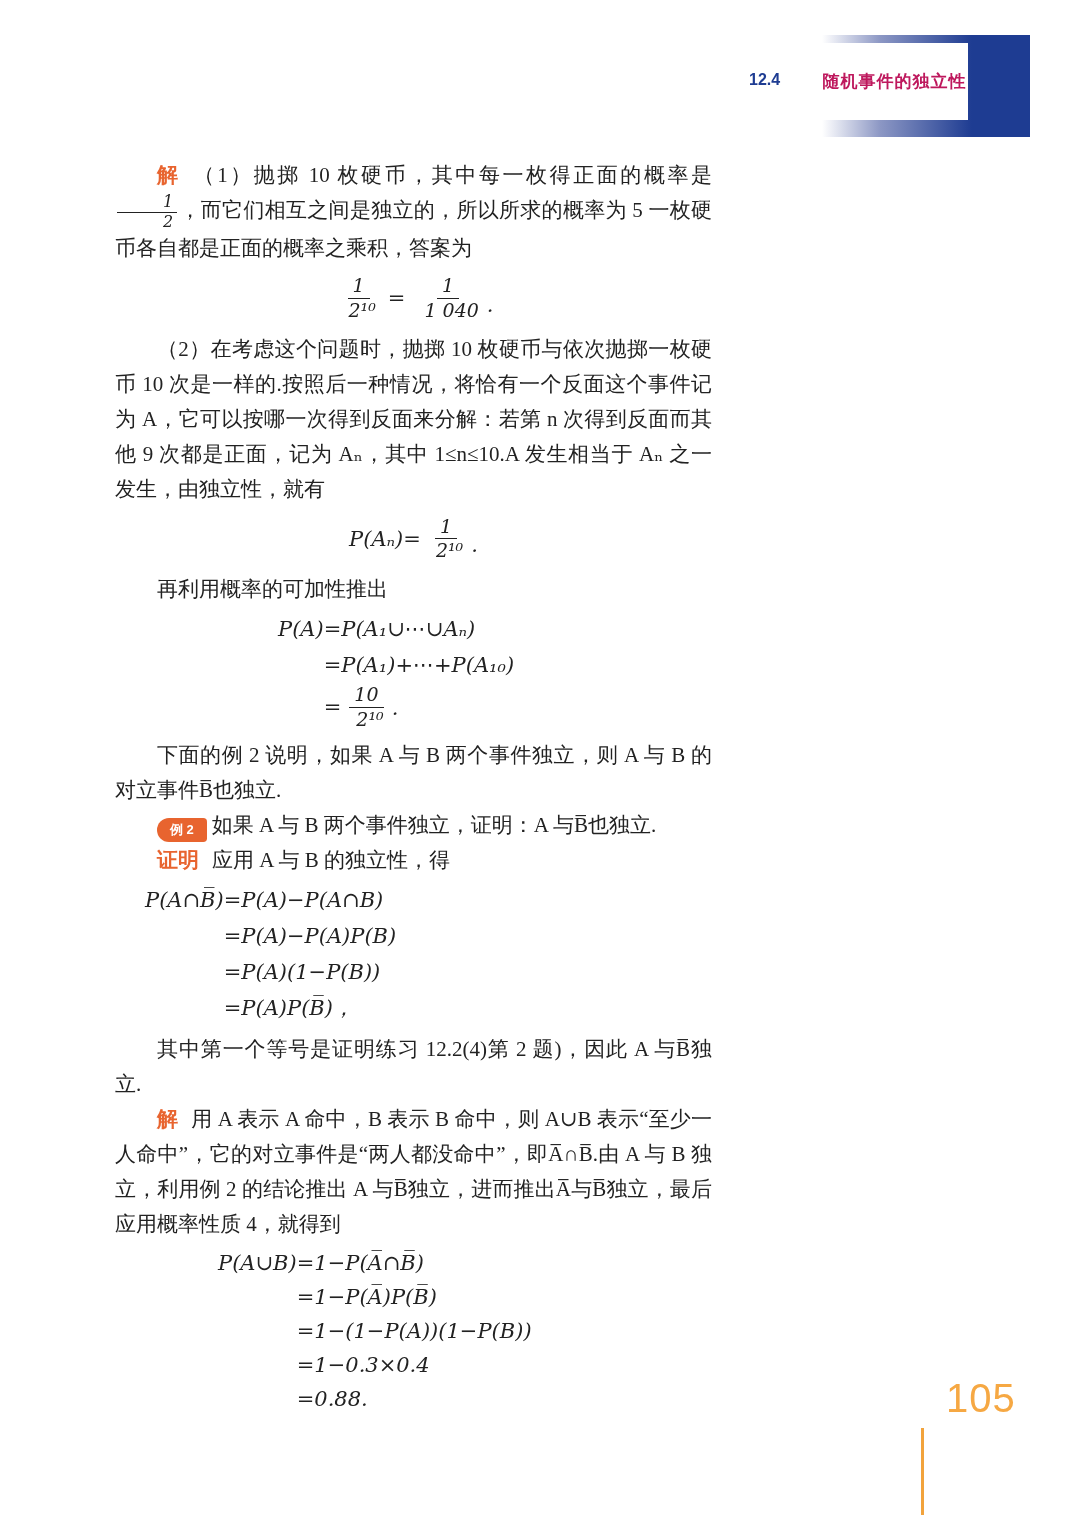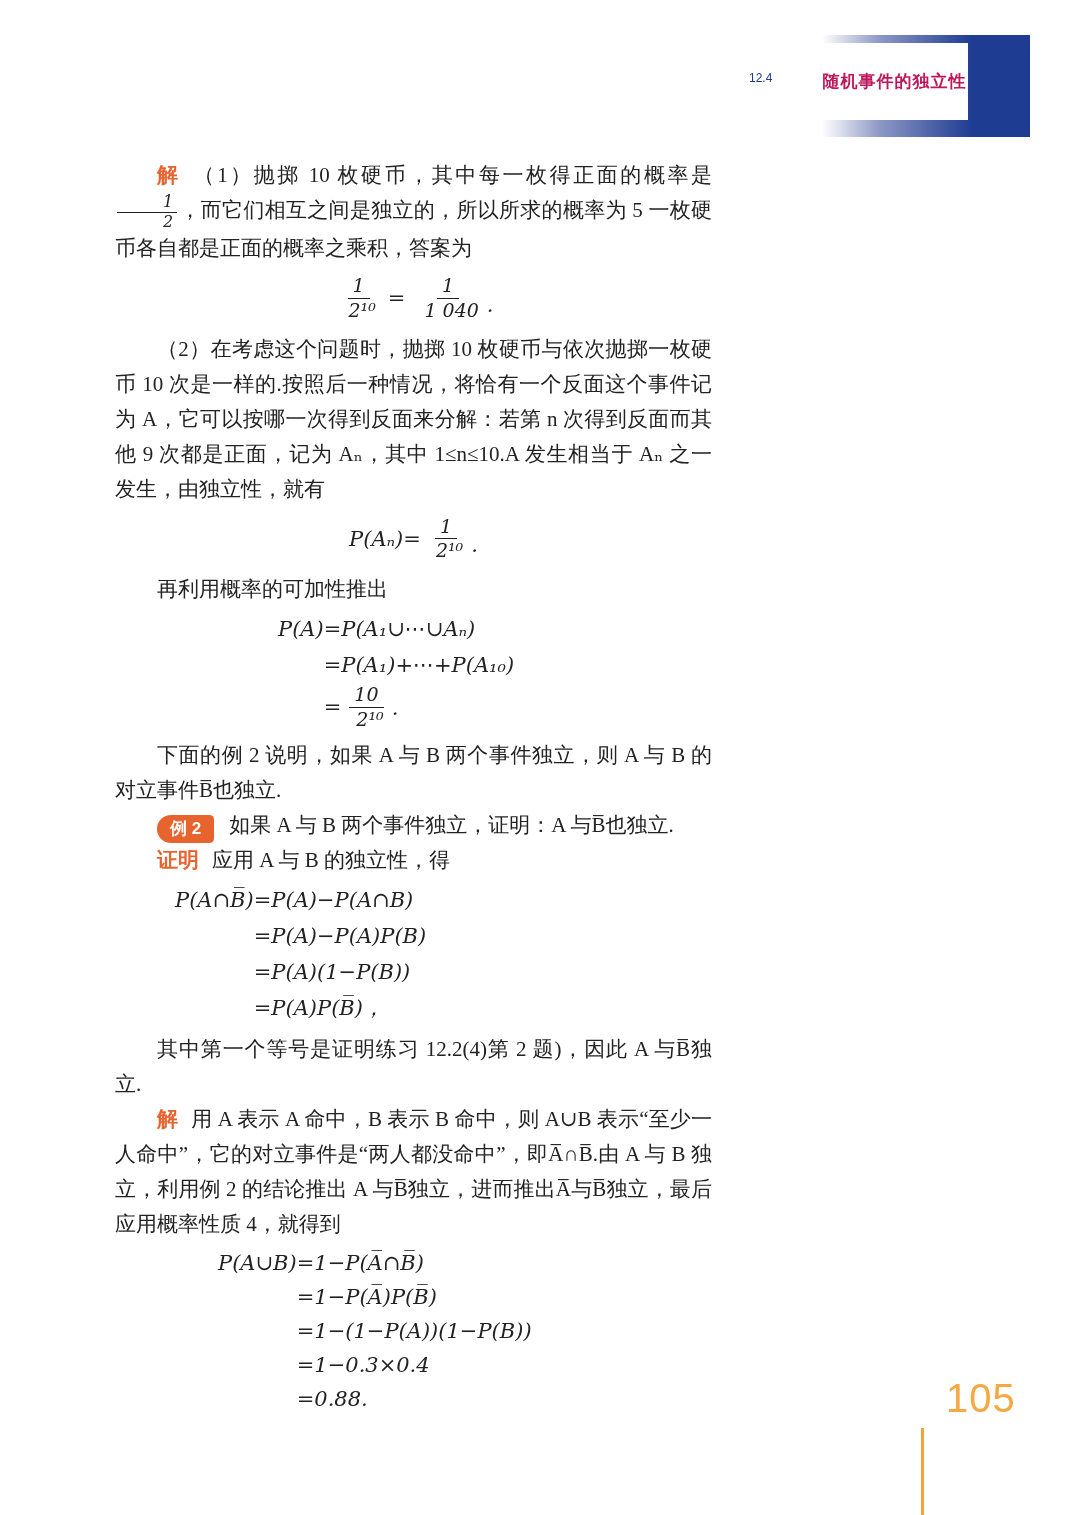--- a/index.html
+++ b/index.html
@@ -17,36 +17,36 @@
   }
   .header-titlebox {
     position:absolute; left:821px; top:43px; width:147px; height:77px;
     background:#ffffff; display:flex; align-items:center; justify-content:center;
   }
   .header-title {
     color:#be185d; font-weight:bold; font-size:17px; letter-spacing:1px;
     font-family:"Liberation Sans","DejaVu Sans",sans-serif; white-space:nowrap;
   }
   .header-num {
-    position:absolute; left:749px; top:71px; color:#1e3c92; font-weight:normal;
-    font-size:12px; font-family:"Liberation Sans","DejaVu Sans",sans-serif;
+    position:absolute; left:749px; top:71px; color:#1e3c92; font-weight:bold;
+    font-size:16px; font-family:"Liberation Sans","DejaVu Sans",sans-serif;
   }
 
   
   #content { position:absolute; left:115px; top:158px; width:597px; }
   p.body {
     font-size:21px; line-height:35px; text-align:justify; text-indent:2em;
     color:#222222;
   }
   .olabel { color:#e8642f; font-weight:bold; margin-right:13px; }
   .badge {
     display:inline-block; background:#e8642f; color:#ffffff;
-    font-size:17px; font-weight:bold; line-height:1;
+    font-size:13px; font-weight:bold; line-height:1;
     padding:5px 13px 6px; border-radius:16px 5px 5px 16px;
-    margin-right:15px; text-indent:0; vertical-align:-2px;
+    margin-right:5px; text-indent:0; vertical-align:-2px;
     font-family:"Liberation Sans","DejaVu Sans",sans-serif;
   }
 
   
   .math { font-family:"DejaVu Serif","DejaVu Sans",serif; font-style:italic; }
   .math-center {
     display:flex; justify-content:center; align-items:center;
     font-size:21px; margin:8px 0 9px;
   }
   .frac { display:inline-flex; flex-direction:column; align-items:center; margin:0 3px; font-size:19px; line-height:1.25; }
@@ -56,21 +56,21 @@
   .frac-inline .num { display:block; border-bottom:1.2px solid #222; padding:0 4px; }
   .frac-inline .den { display:block; padding:0 4px; }
   .tail-dot { align-self:flex-end; padding-bottom:6px; }
   .eqsign { margin:0 4px; }
 
   .mblock { display:grid; grid-template-columns:max-content max-content; margin:4px 0 6px; font-size:21px; }
   .mrow { display:contents; }
   .mrow .c1 { grid-column:1; line-height:36px; }
   .mrow .c2 { grid-column:2; line-height:36px; display:flex; align-items:center; }
   .mb-a { margin-left:163px; }
-  .mb-b { margin-left:60px; }
+  .mb-b { margin-left:30px; }
   .mb-c { margin-left:103px; }
   .mb-c .c1, .mb-c .c2 { line-height:34px; }
 
   
   .footer-rule { position:absolute; left:921px; top:1428px; width:3px; height:87px; background:#f2a33c; }
   .footer-pagenum {
     position:absolute; left:946px; top:1376px; color:#f6a843;
     font-size:40px; font-family:"Liberation Sans","DejaVu Sans",sans-serif;
     letter-spacing:1px;
   }

